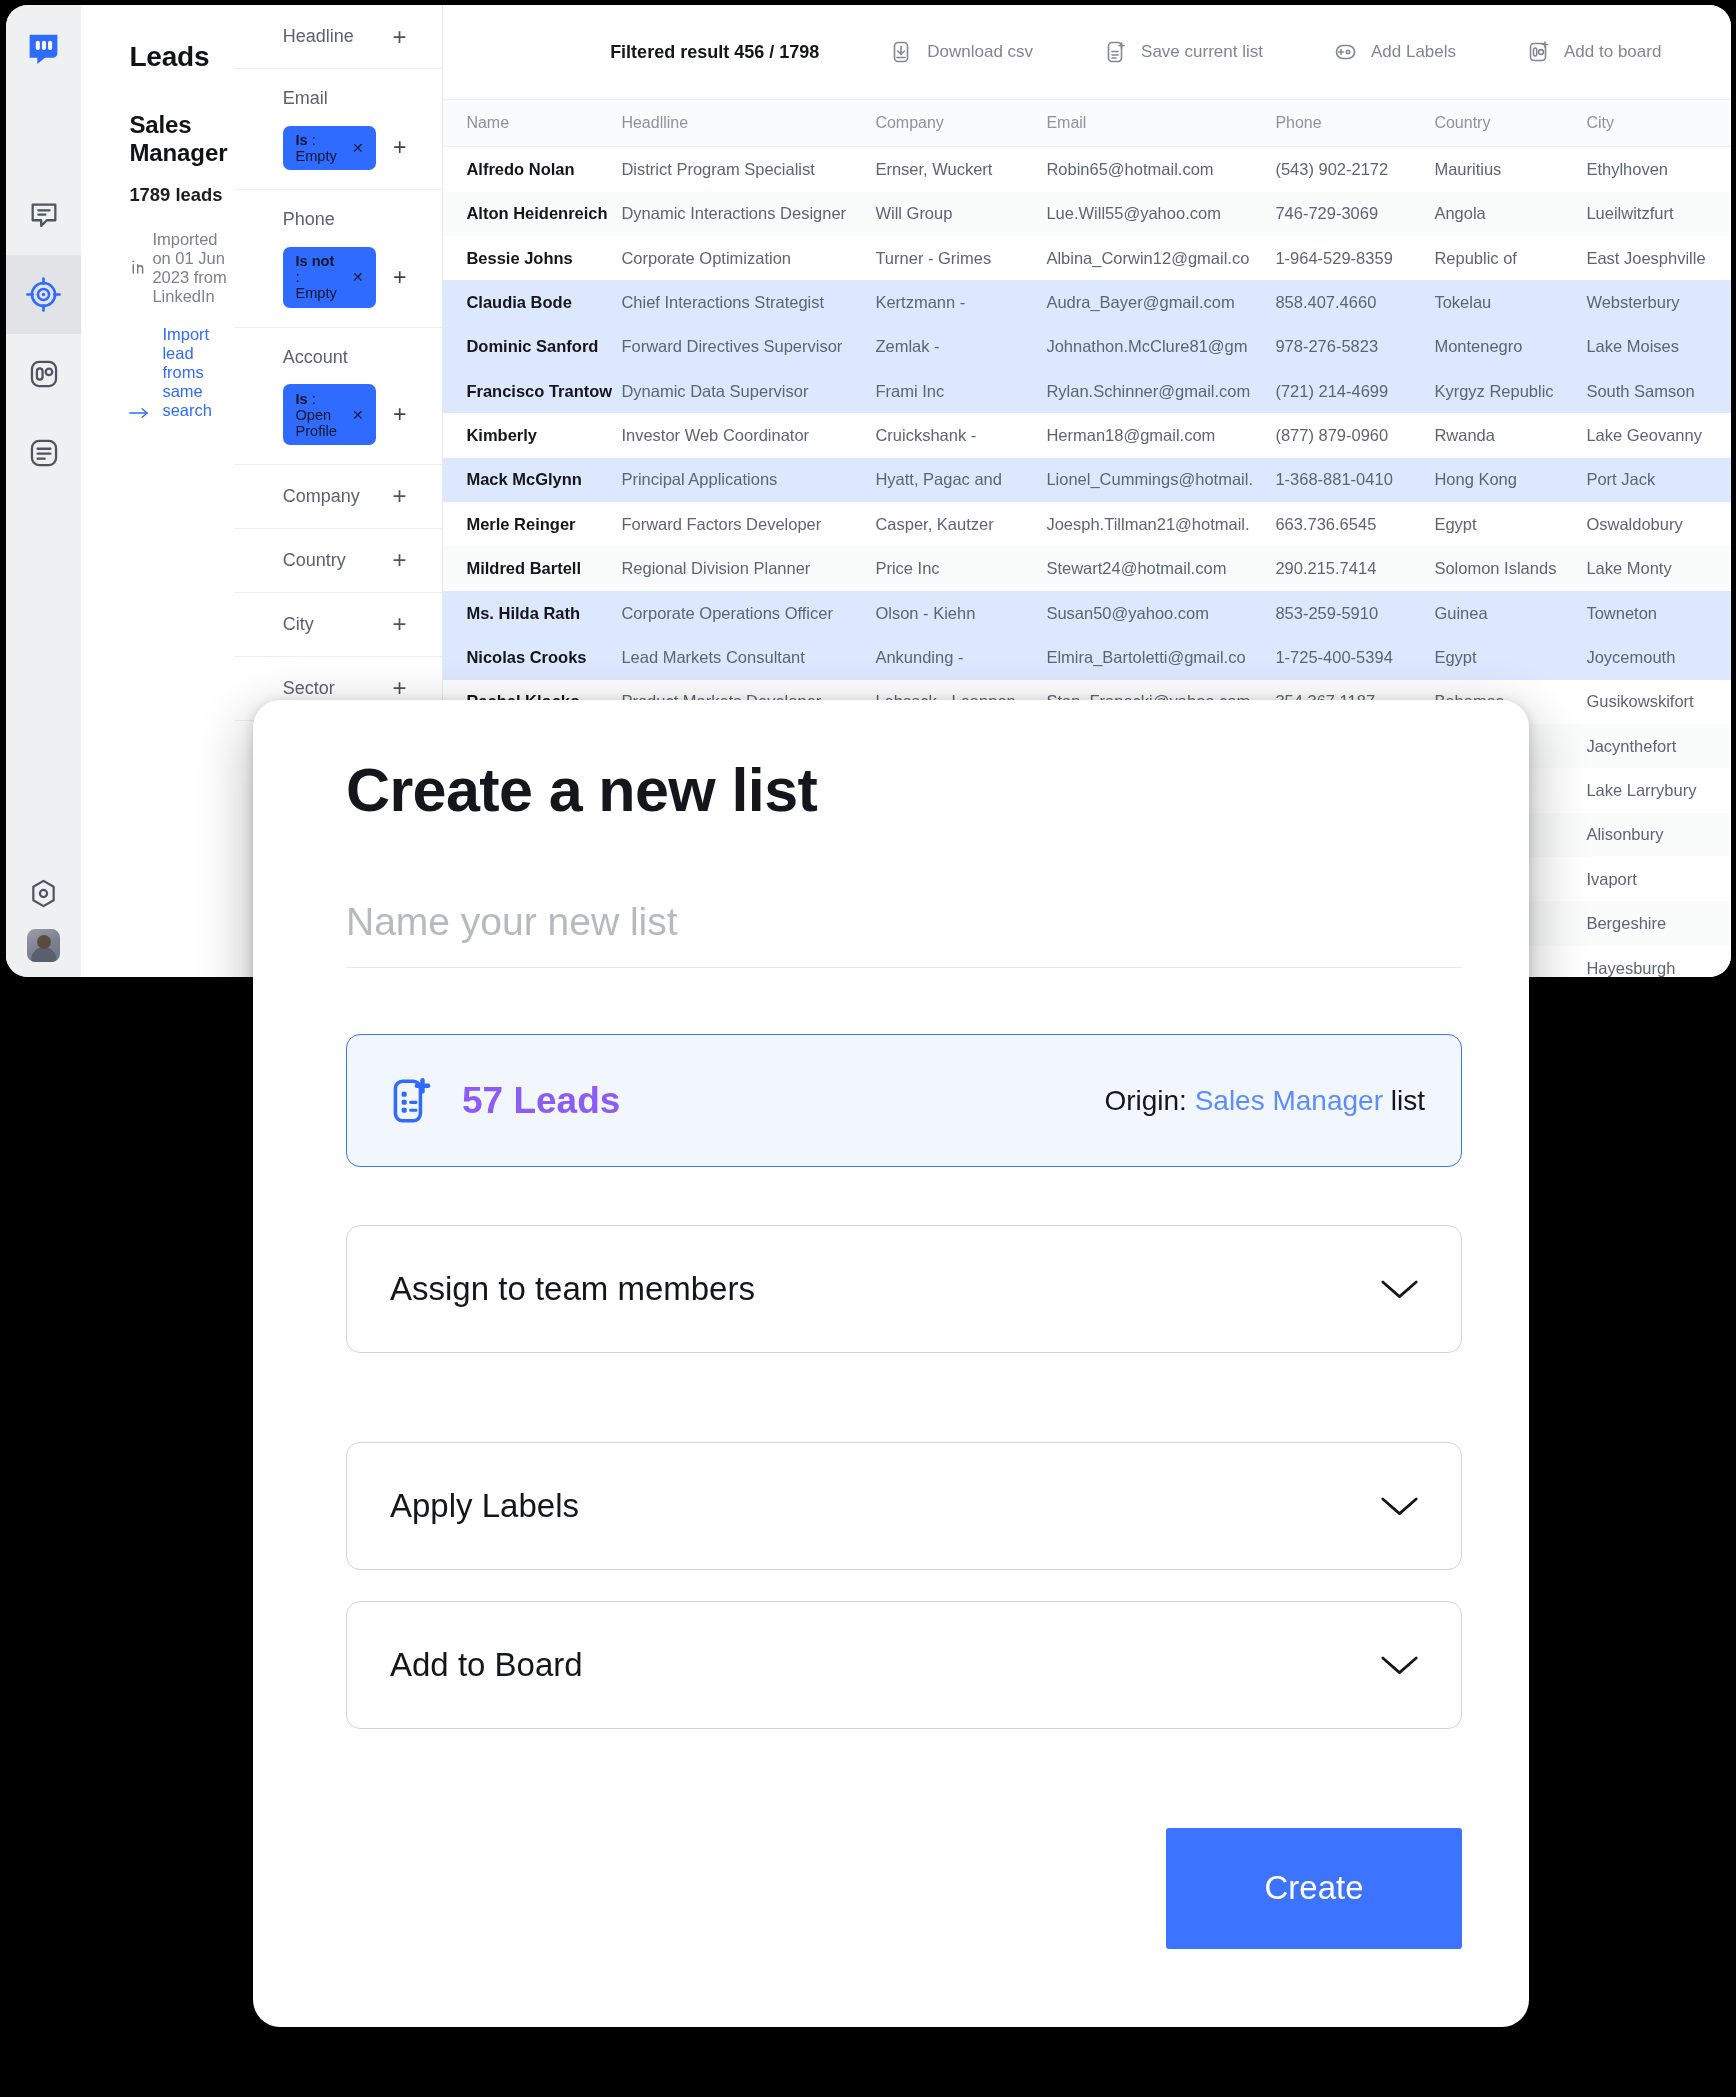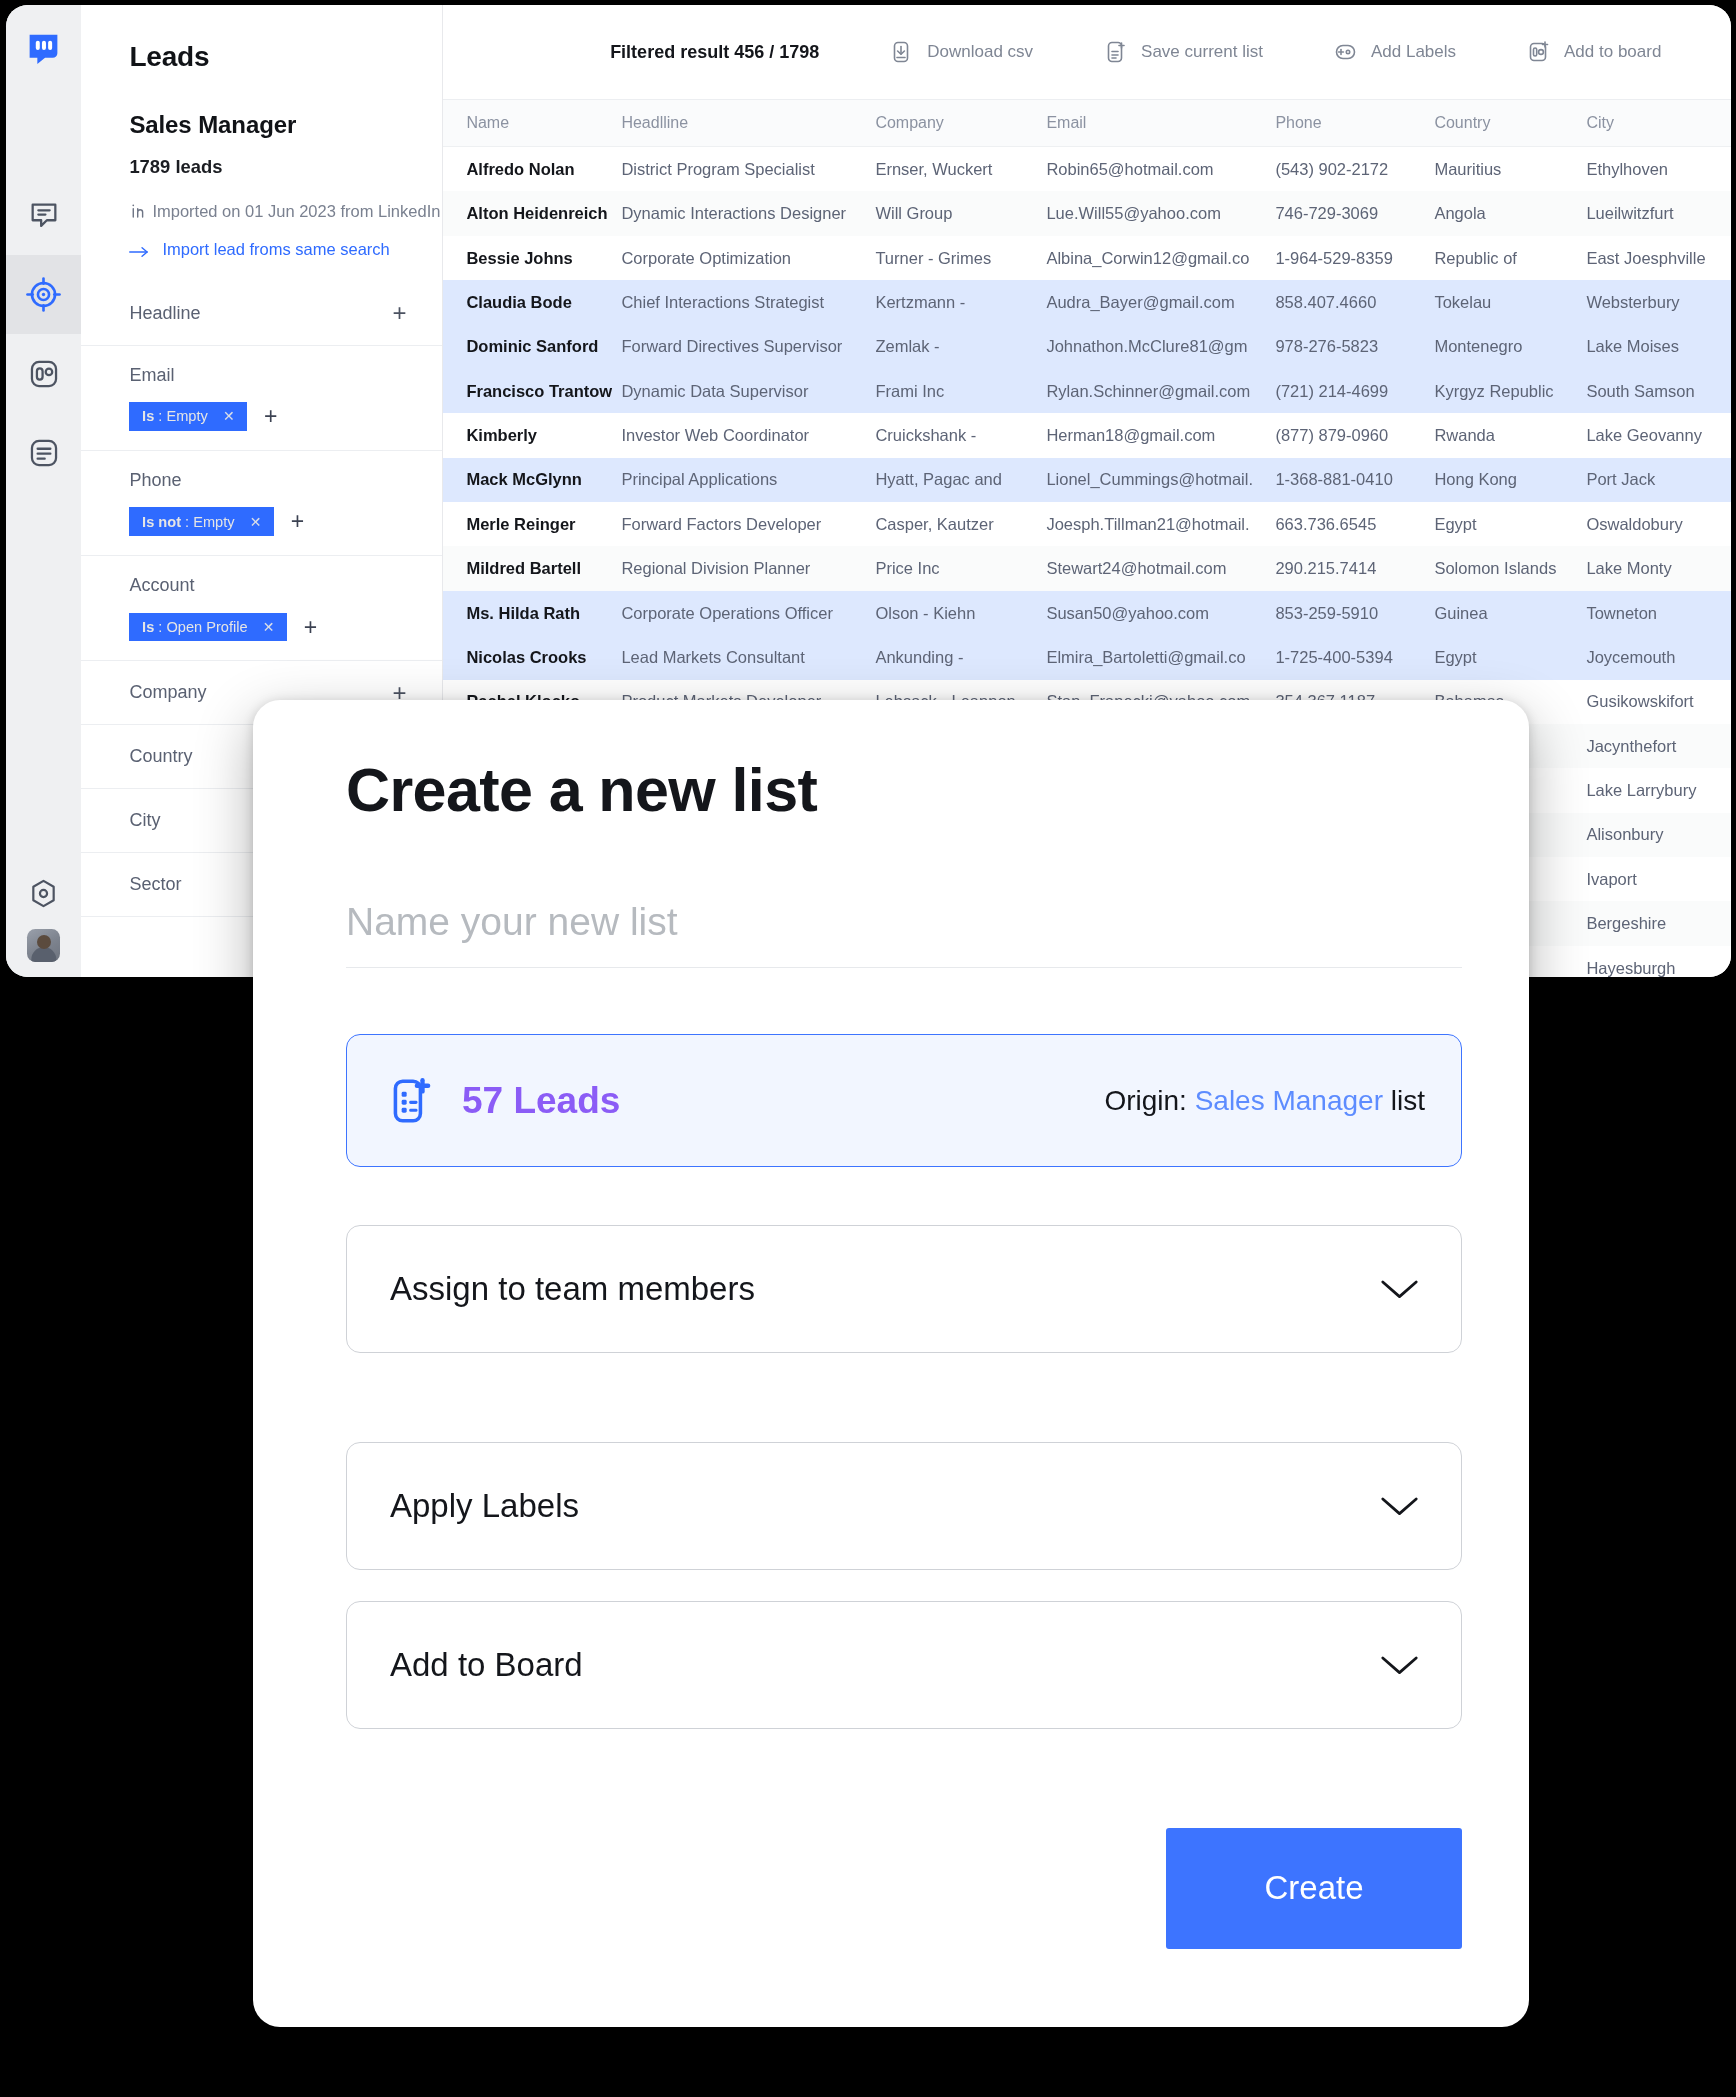--- a/index.html
+++ b/index.html
@@ -62,21 +62,21 @@
     transform:translateX(-50%);
     width:14px; height:14px; border-radius:50%;
     background:#5b4b3e; z-index:2;
   }
 
   
   .sidebar {
     width: 362px; flex: 0 0 362px;
     background: #ffffff;
     border-right: 0.6px solid #e8e9ec;
-    display: flex; flex-direction: column;
+    display: flex; flex-direction: row;
     overflow: hidden;
   }
   .sb-head { padding: 36px 0 0 48px; }
   .sb-title { font-size: 28px; font-weight: 700; color: #111317; letter-spacing: -0.2px; }
   .sb-sub { font-size: 24px; font-weight: 700; color: #111317; margin-top: 38px; letter-spacing: -0.1px;}
   .sb-count { font-size: 18.4px; font-weight: 700; color: #1b1d22; margin-top: 16.5px; }
   .sb-imported {
     display: flex; align-items: center; gap: 4px;
     margin-top: 24px; color: #7a8190; font-size: 16.5px;
   }
@@ -105,22 +105,22 @@
   }
   .frow-top { display: flex; align-items: center; justify-content: space-between; }
   .frow-label { font-size: 18px; color: #5a6172; }
   .plus {
     font-size: 24px; color: #4b5261; line-height: 1; cursor: pointer;
     font-weight: 300;
   }
   .chips { display: flex; align-items: center; gap: 16.5px; margin-top: 16.5px; }
   .chip {
     display: inline-flex; align-items: center; gap: 15.2px;
-    background: #2f6bff; color: #e5e5e5;
-    border-radius: 0;
+    background: #2f6bff; color: #0f172a;
+    border-radius: 7px;
     padding: 6.4px 12.7px;
     font-size: 14.6px;
     cursor: pointer;
   }
   .chip .k { font-weight: 700; }
   .chip .x { font-size: 14px; opacity: .95; }
   .chip-plus { font-size: 23px; color: #3c4252; font-weight: 300; cursor: pointer; }
 
   
   .main { flex: 1 1 auto; display: flex; flex-direction: column; min-width: 0; background:#fff;}

